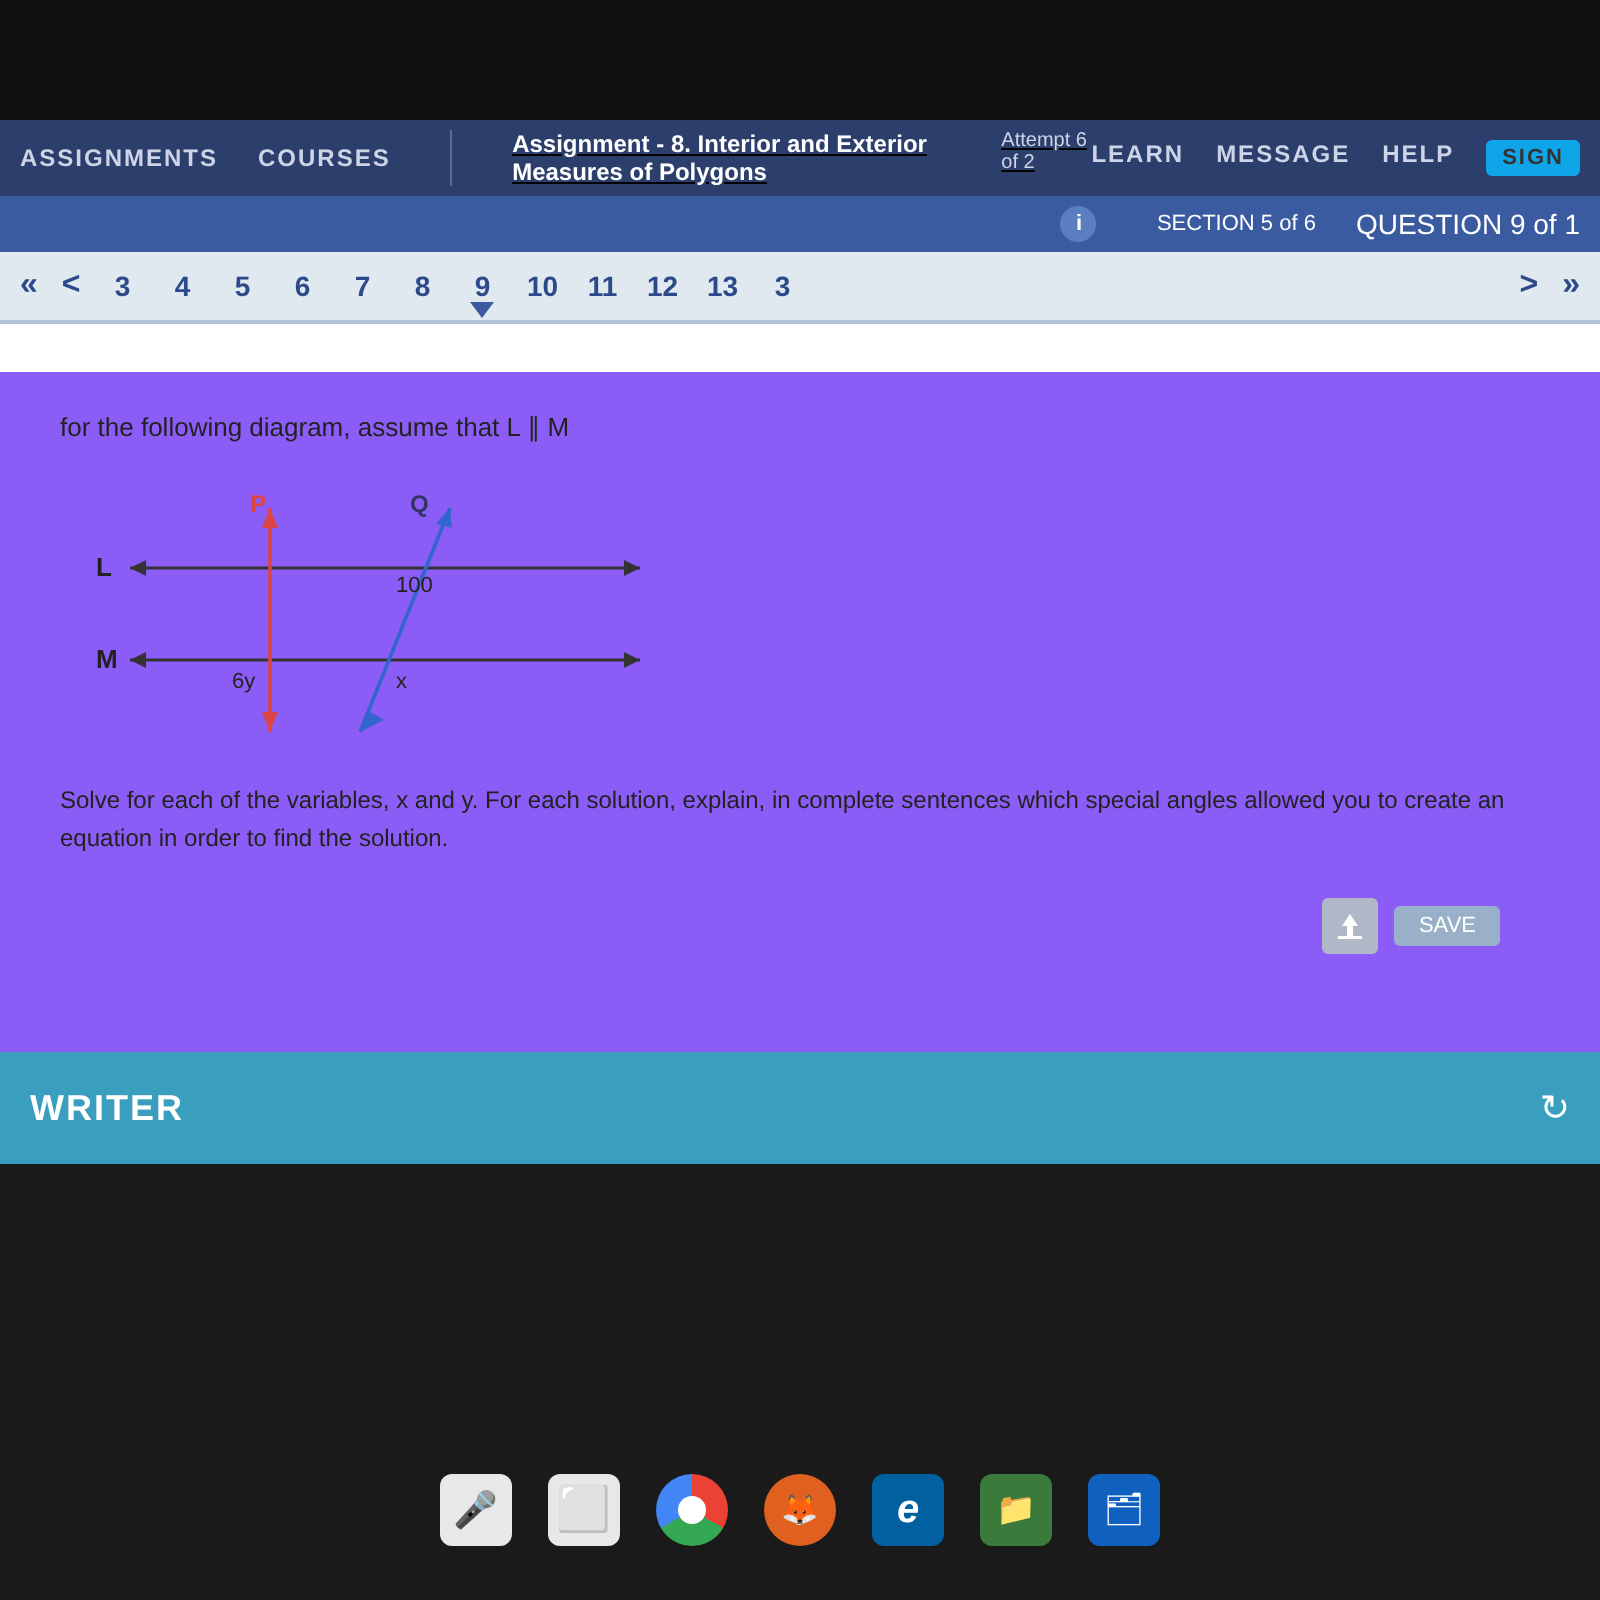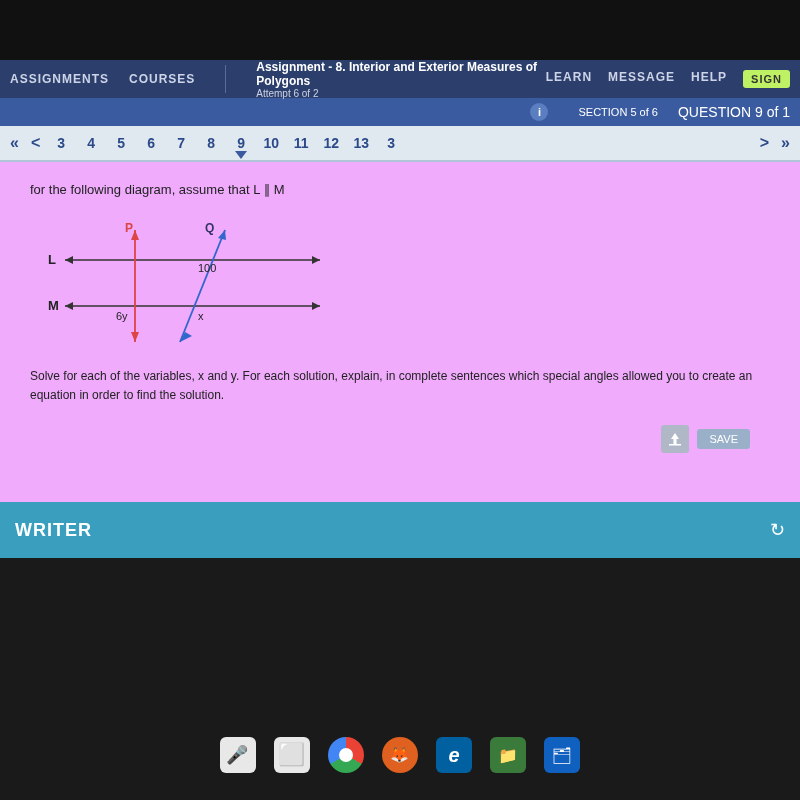--- a/index.html
+++ b/index.html
@@ -59,21 +59,22 @@
       cursor: pointer;
     }
     .top-nav .divider {
       width: 1px;
       height: 28px;
       background: #5a6a9a;
       margin: 0 10px;
     }
     .top-nav .assignment-info {
       display: flex;
-      flex-direction: column;
+      flex-direction: row;
+      text-decoration: underline;
     }
     .top-nav .assignment-title {
       color: #fff;
       font-size: 12px;
       font-weight: bold;
     }
     .top-nav .assignment-subtitle {
       color: #cdd4e8;
       font-size: 10px;
     }
@@ -83,21 +84,21 @@
       margin-left: auto;
     }
     .top-nav .nav-right-item {
       color: #cdd4e8;
       font-size: 12px;
       font-weight: bold;
       letter-spacing: 1px;
       cursor: pointer;
     }
     .top-nav .sign-btn {
-      background: #bef264;
+      background: #0ea5e9;
       color: #333;
       font-size: 11px;
       padding: 3px 8px;
       border-radius: 3px;
     }
 
     
     .section-bar {
       display: flex;
       align-items: center;
@@ -162,23 +163,24 @@
       left: 50%;
       bottom: -8px;
       transform: translateX(-50%);
       border-left: 6px solid transparent;
       border-right: 6px solid transparent;
       border-top: 8px solid #3a5ba0;
     }
 
     
     .question-area {
-      background: #f0abfc;
+      background: #8b5cf6;
       padding: 20px 30px 15px 30px;
       min-height: 340px;
+      margin-top: 24px;
     }
     .question-text {
       font-size: 13px;
       color: #222;
       margin-bottom: 15px;
     }
     .diagram-area {
       margin: 10px 0 15px 10px;
       position: relative;
       width: 340px;

